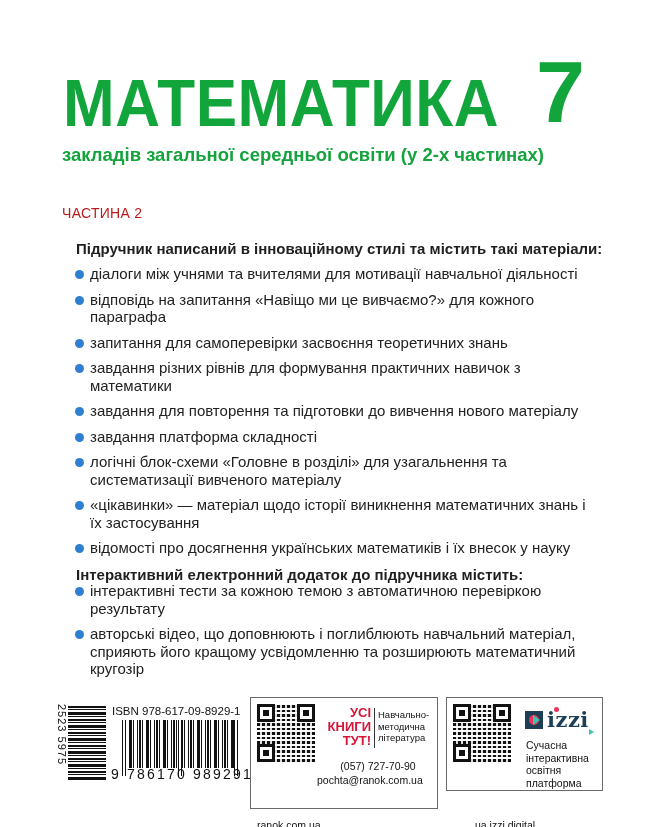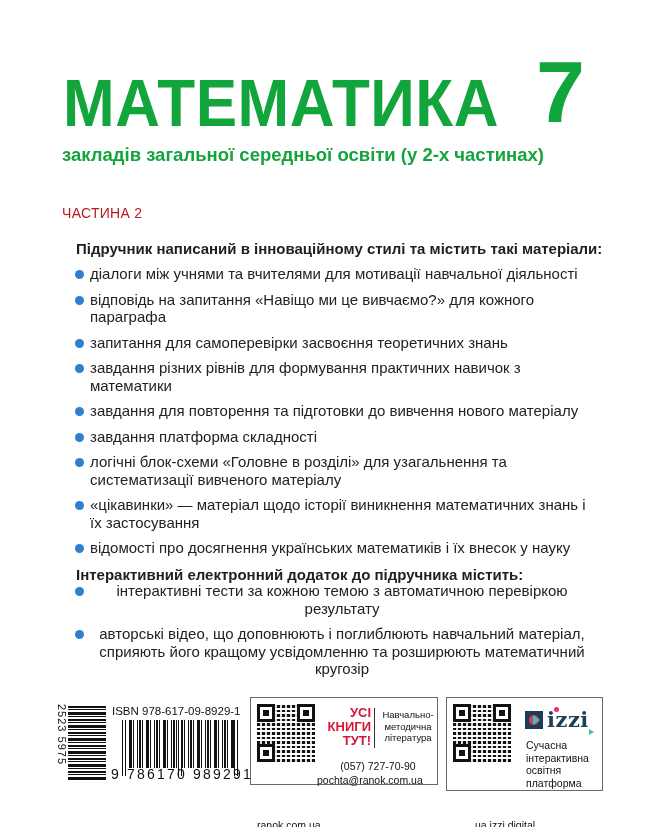--- a/index.html
+++ b/index.html
@@ -21,39 +21,39 @@
     background: repeating-linear-gradient(180deg, #111 0 2px, #fff 2px 3px, #111 3px 4px, #fff 4px 6px, #111 6px 9px, #fff 9px 10px, #111 10px 11px, #fff 11px 13px); }
   .isbn-label { position: absolute; left: 112px; top: 705px; font-size: 11.5px; color: #111; white-space: nowrap; }
   .main-bars { position: absolute; left: 122px; top: 720px; width: 116px; height: 48px;
     background: repeating-linear-gradient(90deg, #111 0 2px, #fff 2px 3px, #111 3px 4px, #fff 4px 7px, #111 7px 10px, #fff 10px 11px, #111 11px 12px, #fff 12px 15px, #111 15px 16px, #fff 16px 17px); }
   .guard-l, .guard-r, .guard-m { position: absolute; top: 720px; width: 4px; height: 56px;
     background: linear-gradient(90deg, #111 0 1px, #fff 1px 3px, #111 3px 4px); }
   .guard-l { left: 122px; } .guard-m { left: 178px; } .guard-r { left: 234px; }
   .isbn-digits { position: absolute; left: 111px; top: 766px; font-size: 14px; color: #111; letter-spacing: 2.2px; white-space: nowrap; }
 
   .promo-box { position: absolute; border: 1px solid #6a6a6a; background: #fff; }
-  .box-ranok { left: 250px; top: 697px; width: 188px; height: 88px; }
+  .box-ranok { left: 250px; top: 697px; width: 188px; height: 112px; }
   .box-izzi { left: 446px; top: 697px; width: 157px; height: 94px; }
 
   .qr { position: absolute; width: 58px; height: 58px; background:
       repeating-linear-gradient(90deg, transparent 0 3px, rgba(255,255,255,0.85) 3px 5px),
       repeating-linear-gradient(0deg, #111 0 3px, #fff 3px 5px, #111 5px 7px, #fff 7px 9px); }
   .qr .finder { position: absolute; width: 18px; height: 18px; border: 3px solid #111; background: #fff; }
   .qr .finder::after { content: ""; position: absolute; left: 3px; top: 3px; width: 6px; height: 6px; background: #111; }
   .qr .f1 { left: 0; top: 0; } .qr .f2 { right: 0; top: 0; } .qr .f3 { left: 0; bottom: 0; }
 
   .qr-ranok { left: 6px; top: 6px; }
   .qr-izzi { left: 6px; top: 6px; }
   .site-label { position: absolute; font-size: 10.5px; color: #111; white-space: nowrap; margin-top: 45px; }
   .ranok-site { left: 6px; top: 76px; }
   .izzi-site { left: 5px; top: 76px; padding-left: 23px; }
 
   .usi { position: absolute; left: 72px; top: 8px; width: 48px; text-align: right; font-size: 13px; font-weight: 700; color: #d6153a; line-height: 14px; }
   .vline { position: absolute; left: 123px; top: 10px; width: 1px; height: 40px; background: #333; }
-  .lit { position: absolute; left: 127px; top: 11px; font-size: 9.5px; line-height: 11.5px; color: #111; width: 60px; text-align: center; }
+  .lit { position: absolute; left: 127px; top: 11px; font-size: 9.5px; line-height: 11.5px; color: #111; width: 60px; }
   .phone { position: absolute; left: 72px; top: 62px; width: 110px; text-align: center; font-size: 10.5px; color: #111; }
   .email { position: absolute; left: 66px; top: 76px; font-size: 10.5px; color: #111; white-space: nowrap; }
 
   .izzi-logo { position: absolute; left: 78px; top: 10px; width: 75px; height: 28px; }
   .izzi-icon { position: absolute; left: 0; top: 3px; width: 18px; height: 18px; background: #1d3f55; }
   .izzi-icon::after { content: ""; position: absolute; left: 4px; top: 4px; width: 10px; height: 10px; border-radius: 50%; background: #e8345a; }
   .izzi-play { position: absolute; left: 8px; top: 7px; width: 0; height: 0; border-left: 7px solid #3fc3b0; border-top: 5px solid transparent; border-bottom: 5px solid transparent; z-index: 2; }
   .izzi-word { position: absolute; left: 22px; top: -1px; font-family: "DejaVu Serif", serif; font-size: 21px; font-weight: 700; color: #1d3f55; letter-spacing: 0.5px; }
   .izzi-dot { position: absolute; left: 29px; top: -1px; width: 5px; height: 5px; border-radius: 50%; background: #e8345a; }
   .izzi-tri { position: absolute; left: 64px; top: 21px; width: 0; height: 0; border-left: 5px solid #3fc3b0; border-top: 3px solid transparent; border-bottom: 3px solid transparent; }
@@ -77,21 +77,21 @@
   <li><span class="bullet"></span><span>запитання для самоперевірки засвоєння теоретичних знань</span></li>
   <li><span class="bullet"></span><span>завдання різних рівнів для формування практичних навичок з математики</span></li>
   <li><span class="bullet"></span><span>завдання для повторення та підготовки до вивчення нового матеріалу</span></li>
   <li><span class="bullet"></span><span>завдання платформа складності</span></li>
   <li><span class="bullet"></span><span>логічні блок-схеми «Головне в розділі» для узагальнення та систематизації вивченого матеріалу</span></li>
   <li><span class="bullet"></span><span>«цікавинки» — матеріал щодо історії виникнення математичних знань і їх застосування</span></li>
   <li><span class="bullet"></span><span>відомості про досягнення українських математиків і їх внесок у науку</span></li>
 </ul>
 
 <div class="section-heading" style="top:544px;margin-top:21px;">Інтерактивний електронний додаток до підручника містить:</div>
-<ul class="list" style="top:582px;text-align:center;">
+<ul class="list" style="top:582px;">
   <li><span class="bullet"></span><span>інтерактивні тести за кожною темою з автоматичною перевіркою результату</span></li>
   <li><span class="bullet"></span><span>авторські відео, що доповнюють і поглиблюють навчальний матеріал, сприяють його кращому усвідомленню та розширюють математичний кругозір</span></li>
 </ul>
 
 <div>
   <div class="addon-digits">2523 5975</div>
   <div class="addon-bars"></div>
   <div class="isbn-label">ISBN 978-617-09-8929-1</div>
   <div class="main-bars"></div>
   <div class="guard-l"></div>

